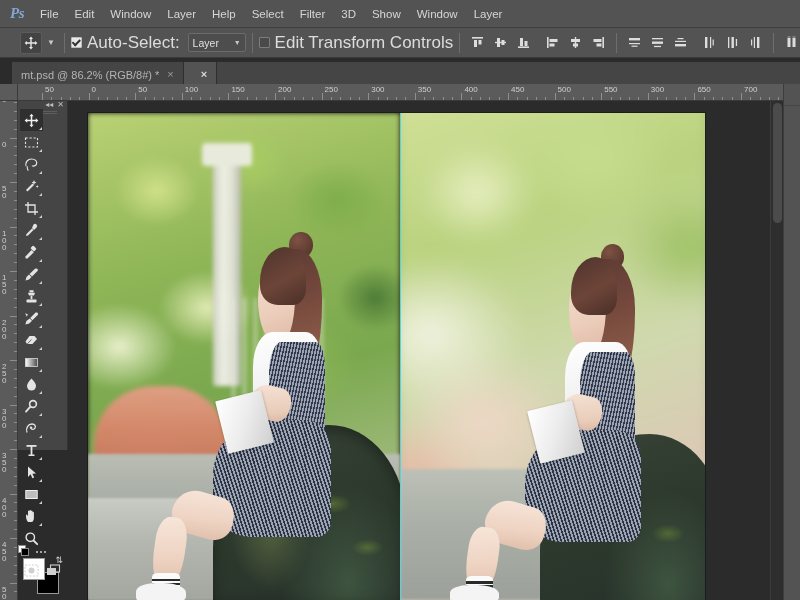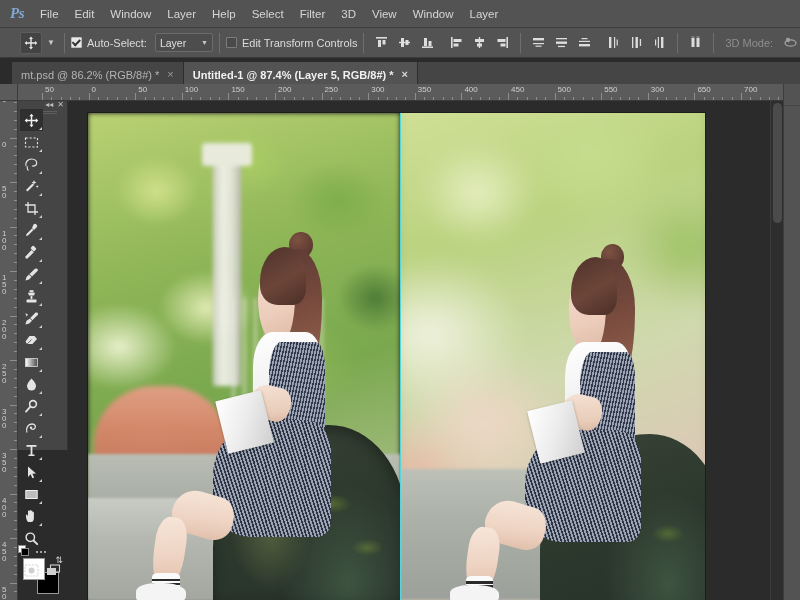--- a/index.html
+++ b/index.html
@@ -61,21 +61,21 @@
     flex: none;
   }
   .chk.on { background: #e8e8e8; border: 1px solid #bdbdbd; }
   .chk.off { background: #4a4a4a; border: 1px solid #7c7c7c; }
   .chk.on::after {
     content: ""; width: 6px; height: 3px;
     border-left: 2px solid #333; border-bottom: 2px solid #333;
     transform: rotate(-45deg) translate(0px, -1px);
   }
   .opt-label {
-    font-size: 11px; color: #dcdcdc; margin-left: 5px; white-space: nowrap;
+    font-size: 17px; color: #dcdcdc; margin-left: 5px; white-space: nowrap;
     flex: none;
   }
   .opt-label.dim { color: #8e8e8e; }
   .opt-select {
     margin-left: 8px; width: 58px; height: 19px;
     background: #4d4d4d; border: 1px solid #6b6b6b; border-radius: 2px;
     display: flex; align-items: center; justify-content: space-between;
     padding: 0 4px; flex: none;
   }
   .opt-select span { font-size: 10.5px; color: #e0e0e0; }
@@ -421,21 +421,21 @@
   <div class="menubar">
     <div class="ps-logo">Ps</div>
     <div class="menu-item">File</div>
     <div class="menu-item">Edit</div>
     <div class="menu-item">Window</div>
     <div class="menu-item">Layer</div>
     <div class="menu-item">Help</div>
     <div class="menu-item">Select</div>
     <div class="menu-item">Filter</div>
     <div class="menu-item">3D</div>
-    <div class="menu-item">View</div>
+    <div class="menu-item">Show</div>
     <div class="menu-item">Window</div>
     <div class="menu-item">Layer</div>
   </div>
 
   <div class="optionsbar">
 
     <div class="tool-preview">
       <svg width="14" height="14" viewBox="0 0 14 14">
         <path d="M7 0.6 L9 3 H7.7 V6.3 H11 V5 L13.4 7 L11 9 V7.7 H7.7 V11 H9 L7 13.4 L5 11 H6.3 V7.7 H3 V9 L0.6 7 L3 5 V6.3 H6.3 V3 H5 Z" fill="#e8e8e8"></path>
       </svg>
@@ -581,21 +581,20 @@
 
     </div>
   </div>
 
   <div class="tabbar">
     <div class="tab">
       <span>mt.psd @ 86.2% (RGB/8#) *</span>
       <span class="tab-close">×</span>
     </div>
     <div class="tab active">
-      <span>Untitled-1 @ 87.4% (Layer 5, RGB/8#) *</span>
       <span class="tab-close">×</span>
     </div>
   </div>
 
   <div class="ruler-corner"></div>
   <div class="ruler-h" id="rulerH">
       <div class="rh-tick" style="left: 24px; height: 7px;"></div>
       <div class="rh-lbl" style="left: 27px;">50</div>
       <div class="rh-tick" style="left: 33.32px; height: 3px;"></div>
       <div class="rh-tick" style="left: 42.64px; height: 3px;"></div>

